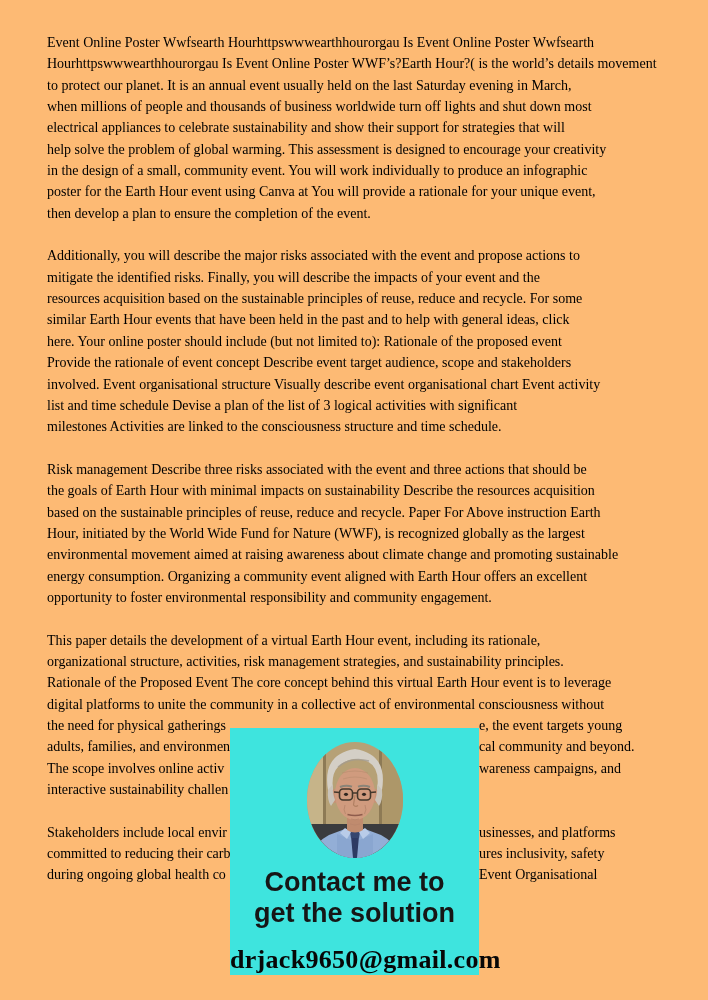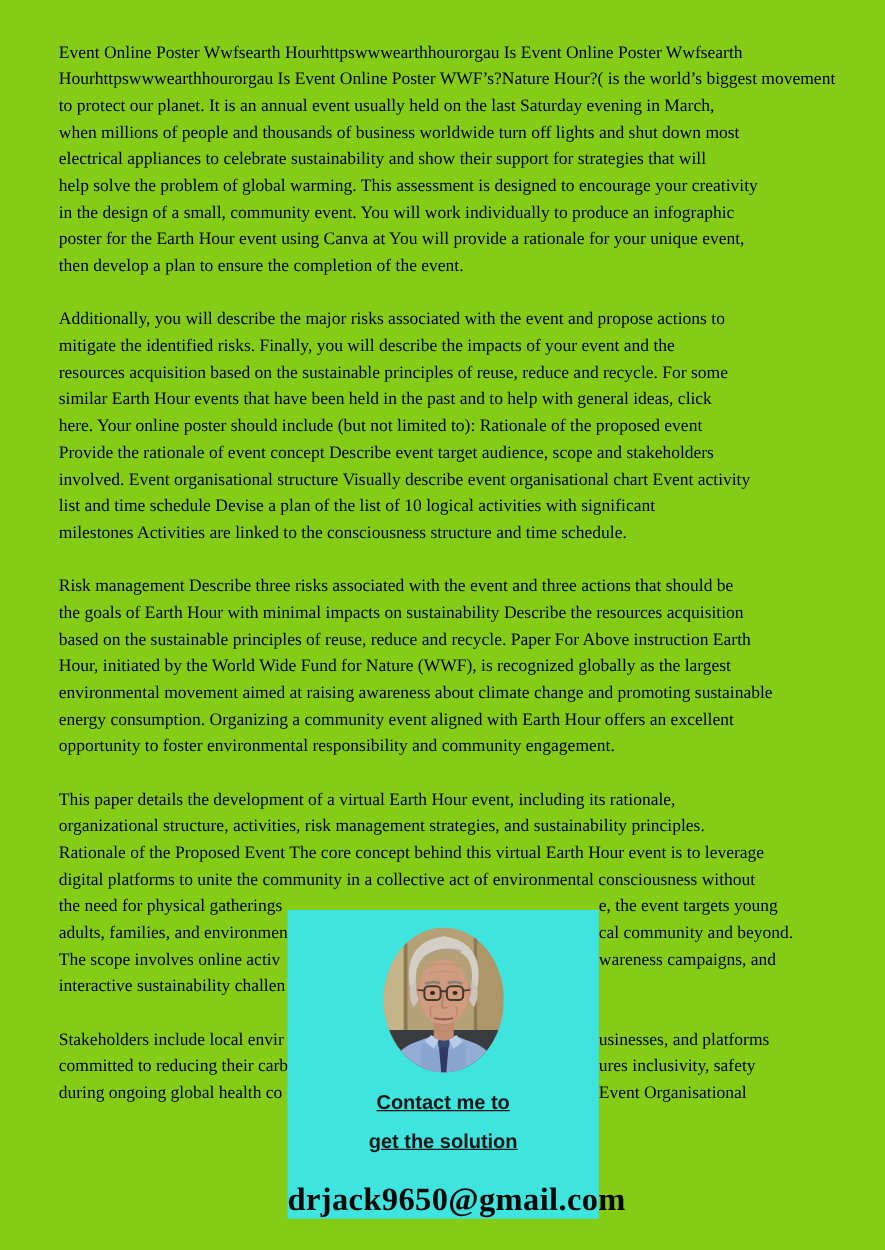--- a/index.html
+++ b/index.html
@@ -52,61 +52,60 @@
   #portrait {
     display: block;
     margin: 14px auto 0 auto;
     width: 96px;
     height: 116px;
   }
   #card-heading {
     margin-top: 9px;
     font-family: "Liberation Sans", "DejaVu Sans", sans-serif;
     font-weight: 700;
-    font-size: 16px;
+    font-size: 27px;
     line-height: 31px;
     color: #161616;
-    text-decoration: underline;
   }
   #card-email {
     margin-top: 16px;
     font-family: "Liberation Serif", "DejaVu Serif", serif;
     font-weight: 700;
     font-size: 26px;
     letter-spacing: 0.3px;
     color: #070707;
     text-align: right;
   }
 </style>
 </head>
 <body>
 
-<div id="page" style="background: #84cc16; color: rgb(0, 0, 0);">
+<div id="page" style="background: #fdba74; color: rgb(0, 0, 0);">
 
   <div id="doc">
       <div class="para">
         <div class="line">Event Online Poster Wwfsearth Hourhttpswwwearthhourorgau Is Event Online Poster Wwfsearth</div>
-        <div class="line">Hourhttpswwwearthhourorgau Is Event Online Poster WWF’s?Nature Hour?( is the world’s biggest movement</div>
+        <div class="line">Hourhttpswwwearthhourorgau Is Event Online Poster WWF’s?Earth Hour?( is the world’s details movement</div>
         <div class="line">to protect our planet. It is an annual event usually held on the last Saturday evening in March,</div>
         <div class="line">when millions of people and thousands of business worldwide turn off lights and shut down most</div>
         <div class="line">electrical appliances to celebrate sustainability and show their support for strategies that will</div>
         <div class="line">help solve the problem of global warming. This assessment is designed to encourage your creativity</div>
         <div class="line">in the design of a small, community event. You will work individually to produce an infographic</div>
         <div class="line">poster for the Earth Hour event using Canva at You will provide a rationale for your unique event,</div>
         <div class="line">then develop a plan to ensure the completion of the event.</div>
       </div>
       <div class="para">
         <div class="line">Additionally, you will describe the major risks associated with the event and propose actions to</div>
         <div class="line">mitigate the identified risks. Finally, you will describe the impacts of your event and the</div>
         <div class="line">resources acquisition based on the sustainable principles of reuse, reduce and recycle. For some</div>
         <div class="line">similar Earth Hour events that have been held in the past and to help with general ideas, click</div>
         <div class="line">here. Your online poster should include (but not limited to): Rationale of the proposed event</div>
         <div class="line">Provide the rationale of event concept Describe event target audience, scope and stakeholders</div>
         <div class="line">involved. Event organisational structure Visually describe event organisational chart Event activity</div>
-        <div class="line">list and time schedule Devise a plan of the list of 10 logical activities with significant</div>
+        <div class="line">list and time schedule Devise a plan of the list of 3 logical activities with significant</div>
         <div class="line">milestones Activities are linked to the consciousness structure and time schedule.</div>
       </div>
       <div class="para">
         <div class="line">Risk management Describe three risks associated with the event and three actions that should be</div>
         <div class="line">the goals of Earth Hour with minimal impacts on sustainability Describe the resources acquisition</div>
         <div class="line">based on the sustainable principles of reuse, reduce and recycle. Paper For Above instruction Earth</div>
         <div class="line">Hour, initiated by the World Wide Fund for Nature (WWF), is recognized globally as the largest</div>
         <div class="line">environmental movement aimed at raising awareness about climate change and promoting sustainable</div>
         <div class="line">energy consumption. Organizing a community event aligned with Earth Hour offers an excellent</div>
         <div class="line">opportunity to foster environmental responsibility and community engagement.</div>

